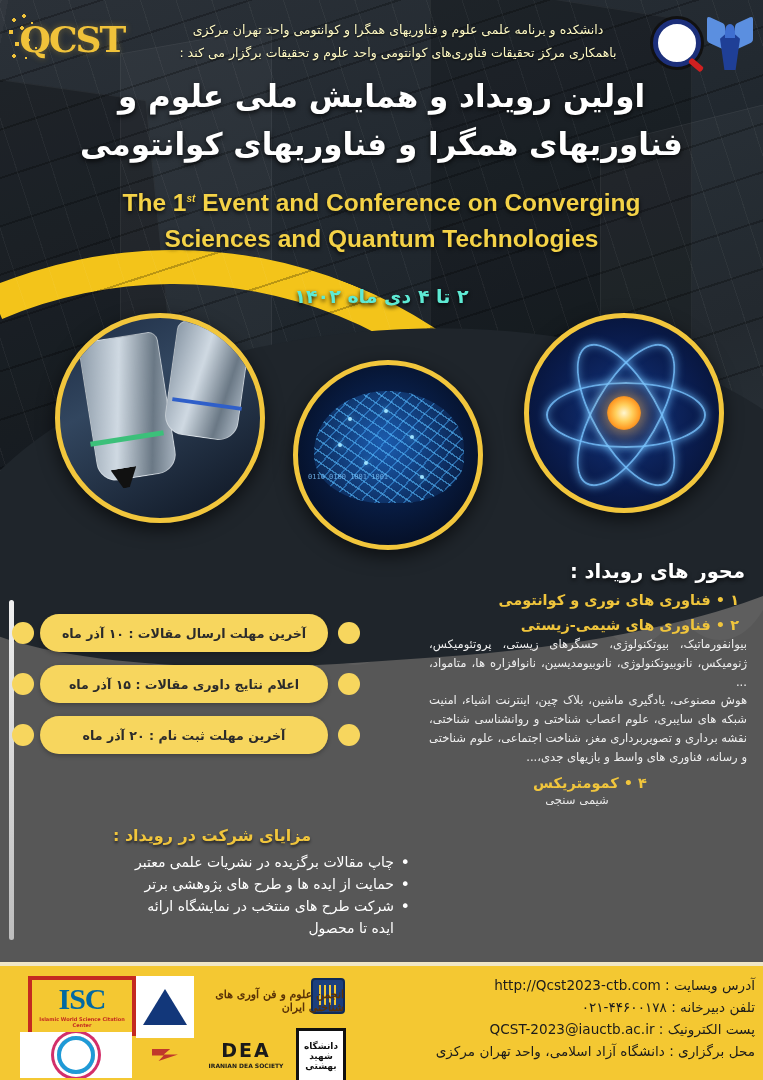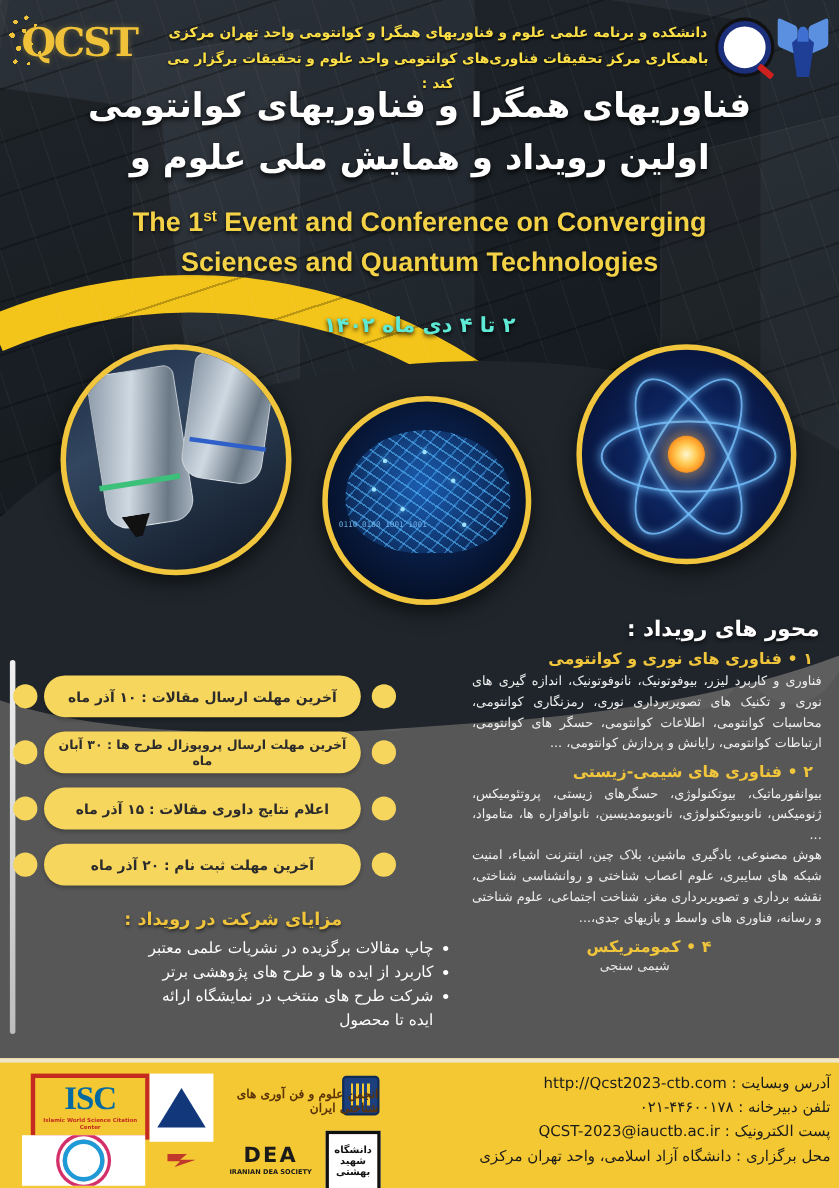--- a/index.html
+++ b/index.html
@@ -81,21 +81,21 @@
       radial-gradient(circle 2px at 14px 14px,#f0c23a 99%,transparent),
       radial-gradient(circle 1.5px at 24px 9px,#f0c23a 99%,transparent),
       radial-gradient(circle 2.5px at 9px 30px,#f0c23a 99%,transparent),
       radial-gradient(circle 2px at 20px 26px,#f0c23a 99%,transparent),
       radial-gradient(circle 1.5px at 28px 34px,#f0c23a 99%,transparent),
       radial-gradient(circle 2px at 6px 42px,#f0c23a 99%,transparent),
       radial-gradient(circle 1.5px at 18px 44px,#f0c23a 99%,transparent);
   }
   .org-lines{
     position:absolute;right:110px;top:18px;width:510px;text-align:center;
-    color:#fde047;font-size:12.5px;font-weight:bold;line-height:1.85;
+    color:#fef9c3;font-size:12.5px;font-weight:normal;line-height:1.85;
     text-shadow:0 1px 2px rgba(0,0,0,.8);
   }
   .hdr-logos{position:absolute;right:10px;top:8px;width:105px;height:88px;}
   .logo-circ{
     position:absolute;left:2px;top:8px;width:54px;height:54px;border-radius:50%;
     background:#111;display:flex;align-items:center;justify-content:center;
   }
   .logo-circ i{
     width:38px;height:38px;border-radius:50%;background:#fff;
     border:5px solid #1c2f7a;display:block;position:relative;
@@ -125,21 +125,21 @@
     position:absolute;left:0;top:72px;width:763px;text-align:center;
     color:#fff;font-size:31px;font-weight:bold;line-height:1.55;
     text-shadow:0 2px 5px rgba(0,0,0,.85);
   }
   .en-title{
     position:absolute;left:0;top:185px;width:763px;text-align:center;
     color:#f4d247;font-size:24.5px;font-weight:bold;line-height:1.45;
     direction:ltr;text-shadow:0 2px 4px rgba(0,0,0,.8);
     font-family:"Liberation Sans",sans-serif;
   }
-  .en-title sup{font-size:14px;vertical-align:super;}
+  .en-title sup{font-size:10px;vertical-align:super;font-style:italic;}
   .date-line{
     position:absolute;left:0;top:285px;width:763px;text-align:center;
     color:#5eead4;font-size:19px;font-weight:bold;text-shadow:0 2px 4px rgba(0,0,0,.9);
   }
 
   
   .circ{
     position:absolute;border-radius:50%;border:5px solid #f2c63c;overflow:hidden;
     box-shadow:0 6px 18px rgba(0,0,0,.6);
   }
@@ -315,22 +315,22 @@
       </div>
     <div class="logo-azad">
       <span class="wing wl"></span>
       <span class="wing wr"></span>
       <span class="body"></span>
       <span class="cap"></span>
     </div>
   </div>
 
   <div class="fa-title">
+    <div>اولین رویداد و همایش ملی علوم و</div>
     <div>فناوریهای همگرا و فناوریهای کوانتومی</div>
-    <div>اولین رویداد و همایش ملی علوم و</div>
   </div>
 
   <div class="en-title">
     <div>
       <span>The 1</span><sup>st</sup>
       <span>Event and Conference on Converging</span>
     </div>
     <div>Sciences and Quantum Technologies</div>
   </div>
 
@@ -367,21 +367,20 @@
 
   <div class="divider-bar"></div>
   <div class="topics">
     <div class="topics-head">محور های رویداد :</div>
 
     <div>
       <div class="topic-title">
         <span>۱</span> •
         <span>فناوری های نوری و کوانتومی</span>
       </div>
-      <div class="topic-body">فناوری و کاربرد لیزر، بیوفوتونیک، نانوفوتونیک، اندازه گیری های نوری و تکنیک های تصویربرداری نوری، رمزنگاری کوانتومی، محاسبات کوانتومی، اطلاعات کوانتومی، حسگر های کوانتومی، ارتباطات کوانتومی، رایانش و پردازش کوانتومی، ...</div>
     </div>
 
     <div>
       <div class="topic-title">
         <span>۲</span> •
         <span>فناوری های شیمی-زیستی</span>
       </div>
       <div class="topic-body">بیوانفورماتیک، بیوتکنولوژی، حسگرهای زیستی، پروتئومیکس، ژنومیکس، نانوبیوتکنولوژی، نانوبیومدیسین، نانوافزاره ها، متامواد، ...</div>
     </div>
 
@@ -400,39 +399,34 @@
 
   <div class="deadlines">
     <div class="pill-row">
       <span class="knob l"></span>
       <span class="knob r"></span>
       <span class="pill">آخرین مهلت ارسال مقالات :  ۱۰  آذر ماه</span>
     </div>
     <div class="pill-row">
       <span class="knob l"></span>
       <span class="knob r"></span>
-      <span class="pill small">آخرین مهلت ارسال پروپوزال طرح ها : ۳۰ آبان ماه</span>
-    </div>
-    <div class="pill-row">
-      <span class="knob l"></span>
-      <span class="knob r"></span>
       <span class="pill">اعلام نتایج داوری مقالات : ۱۵ آذر ماه</span>
     </div>
     <div class="pill-row">
       <span class="knob l"></span>
       <span class="knob r"></span>
       <span class="pill">آخرین مهلت ثبت نام : ۲۰ آذر ماه</span>
     </div>
   </div>
 
   <div class="benefits">
     <h3>مزایای شرکت در رویداد :</h3>
     <ul>
       <li>چاپ مقالات برگزیده در نشریات علمی معتبر</li>
-      <li>کاربرد از ایده ها و طرح های پژوهشی برتر</li>
+      <li>حمایت از ایده ها و طرح های پژوهشی برتر</li>
       <li>شرکت طرح های منتخب در نمایشگاه ارائه</li>
     </ul>
     <div class="cont">ایده تا محصول</div>
   </div>
 
   <div class="footer">
 
     <div class="contact-icon"></div>
     <div class="contact">
       <div>

